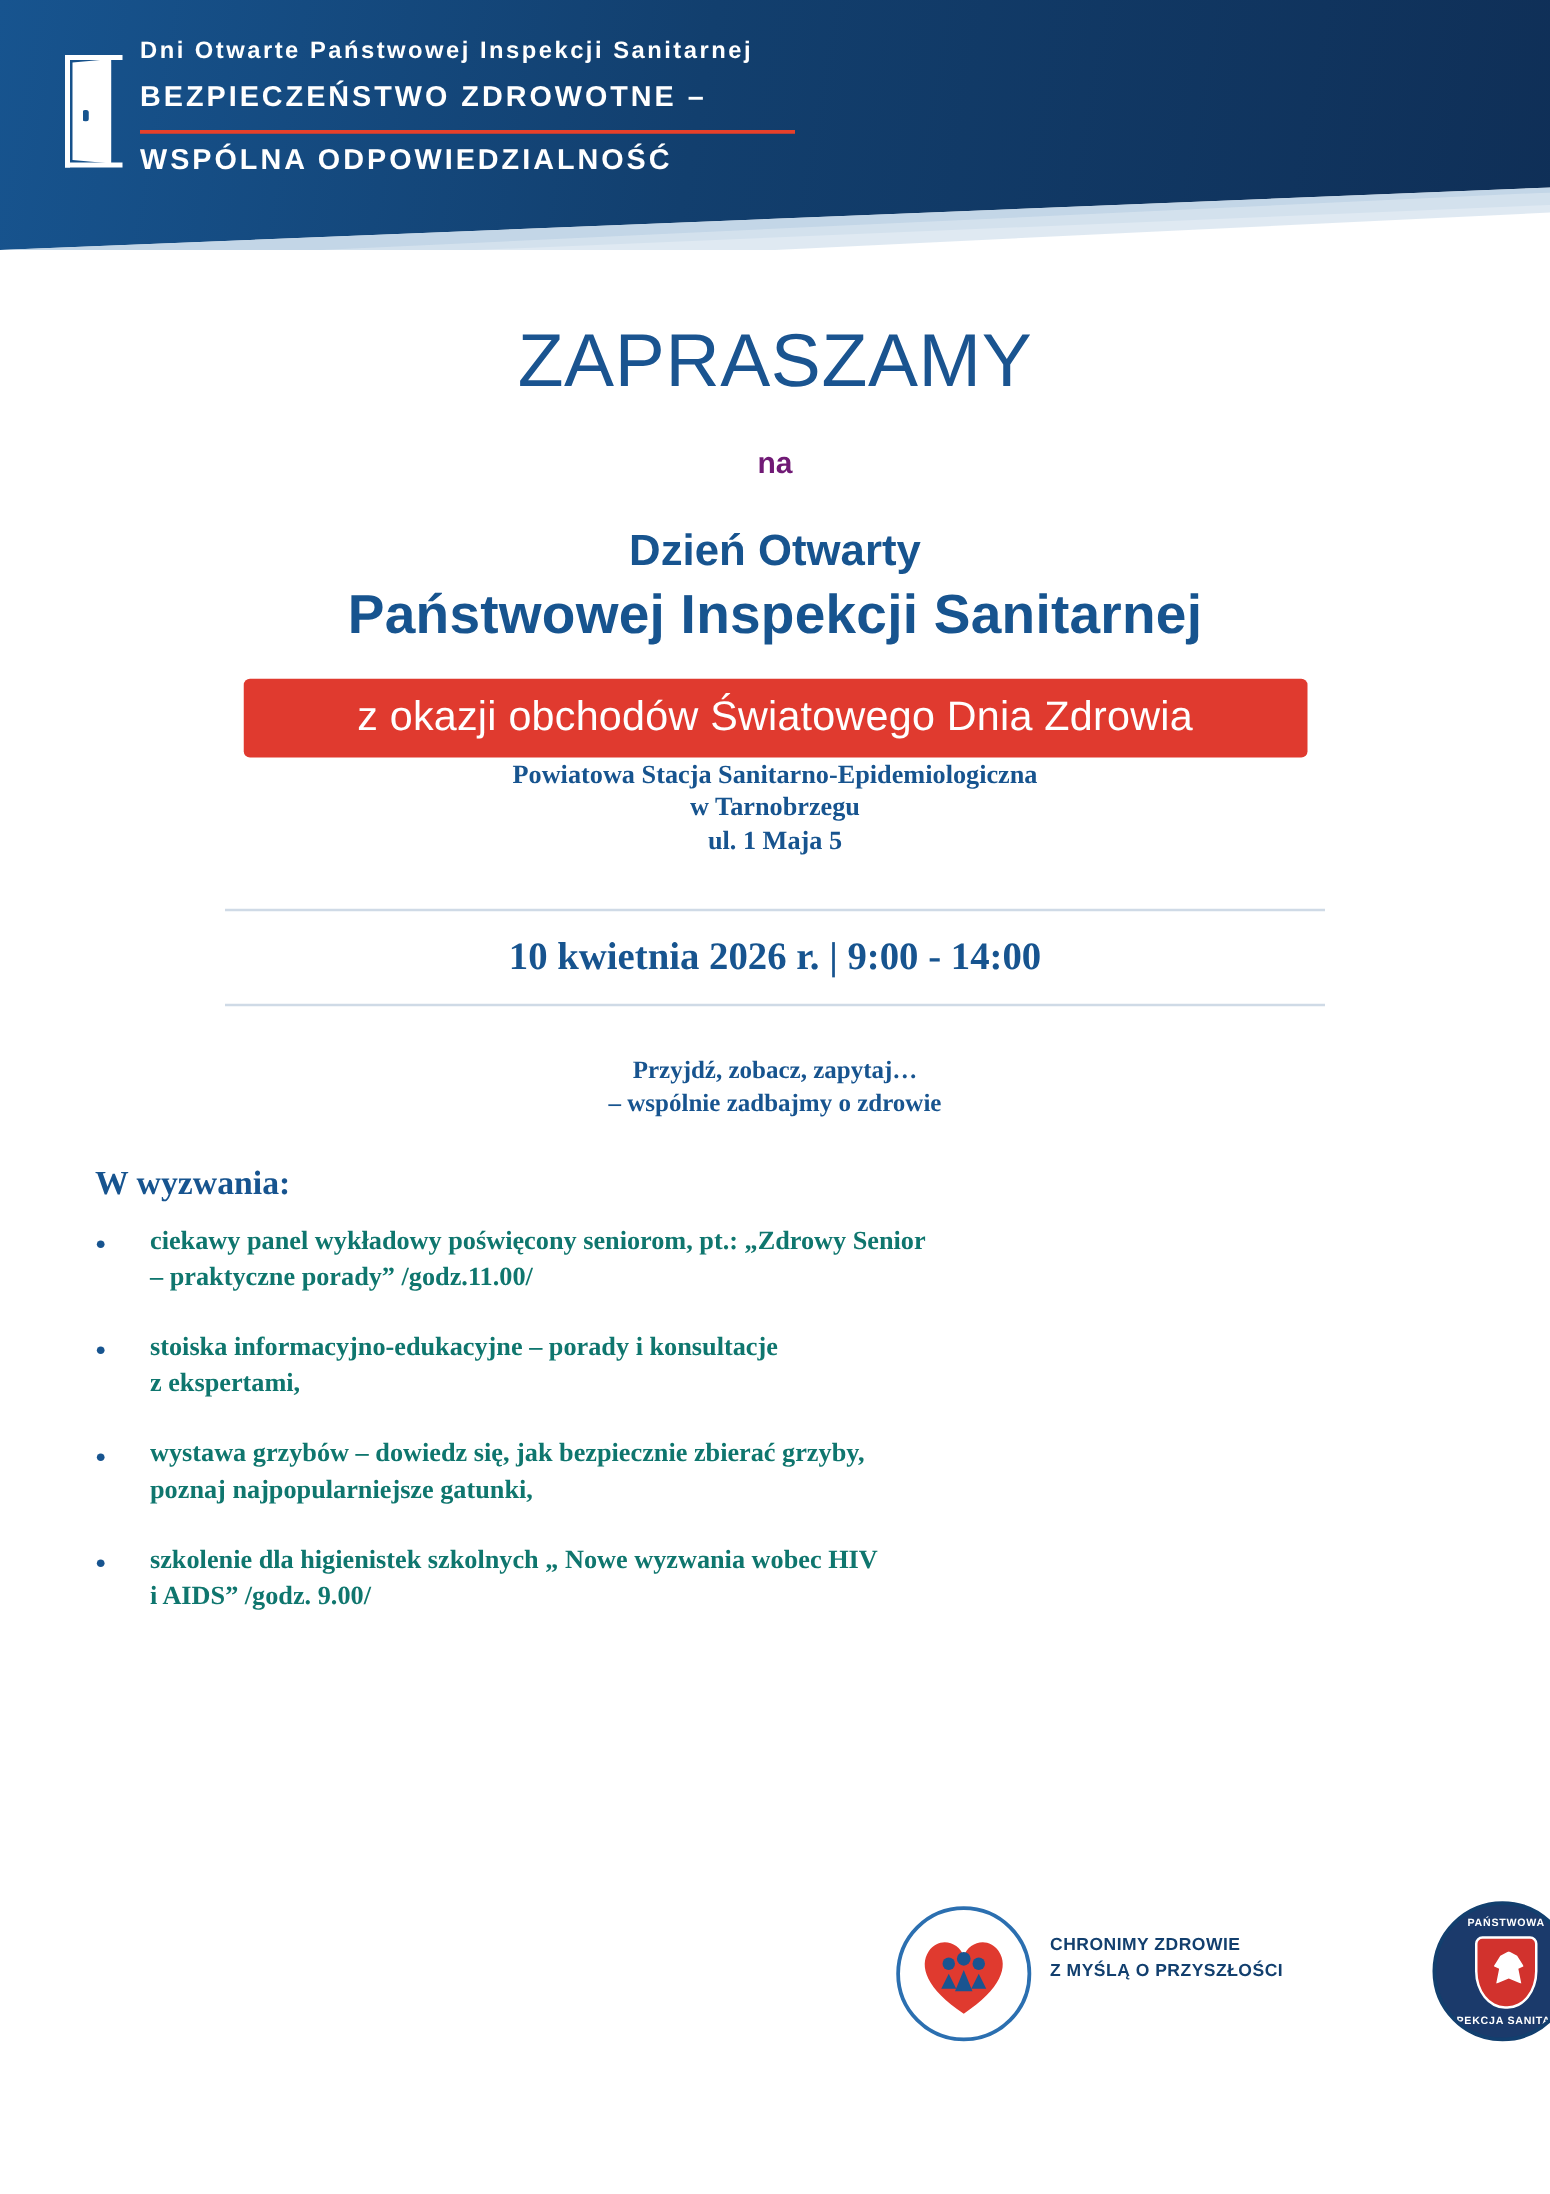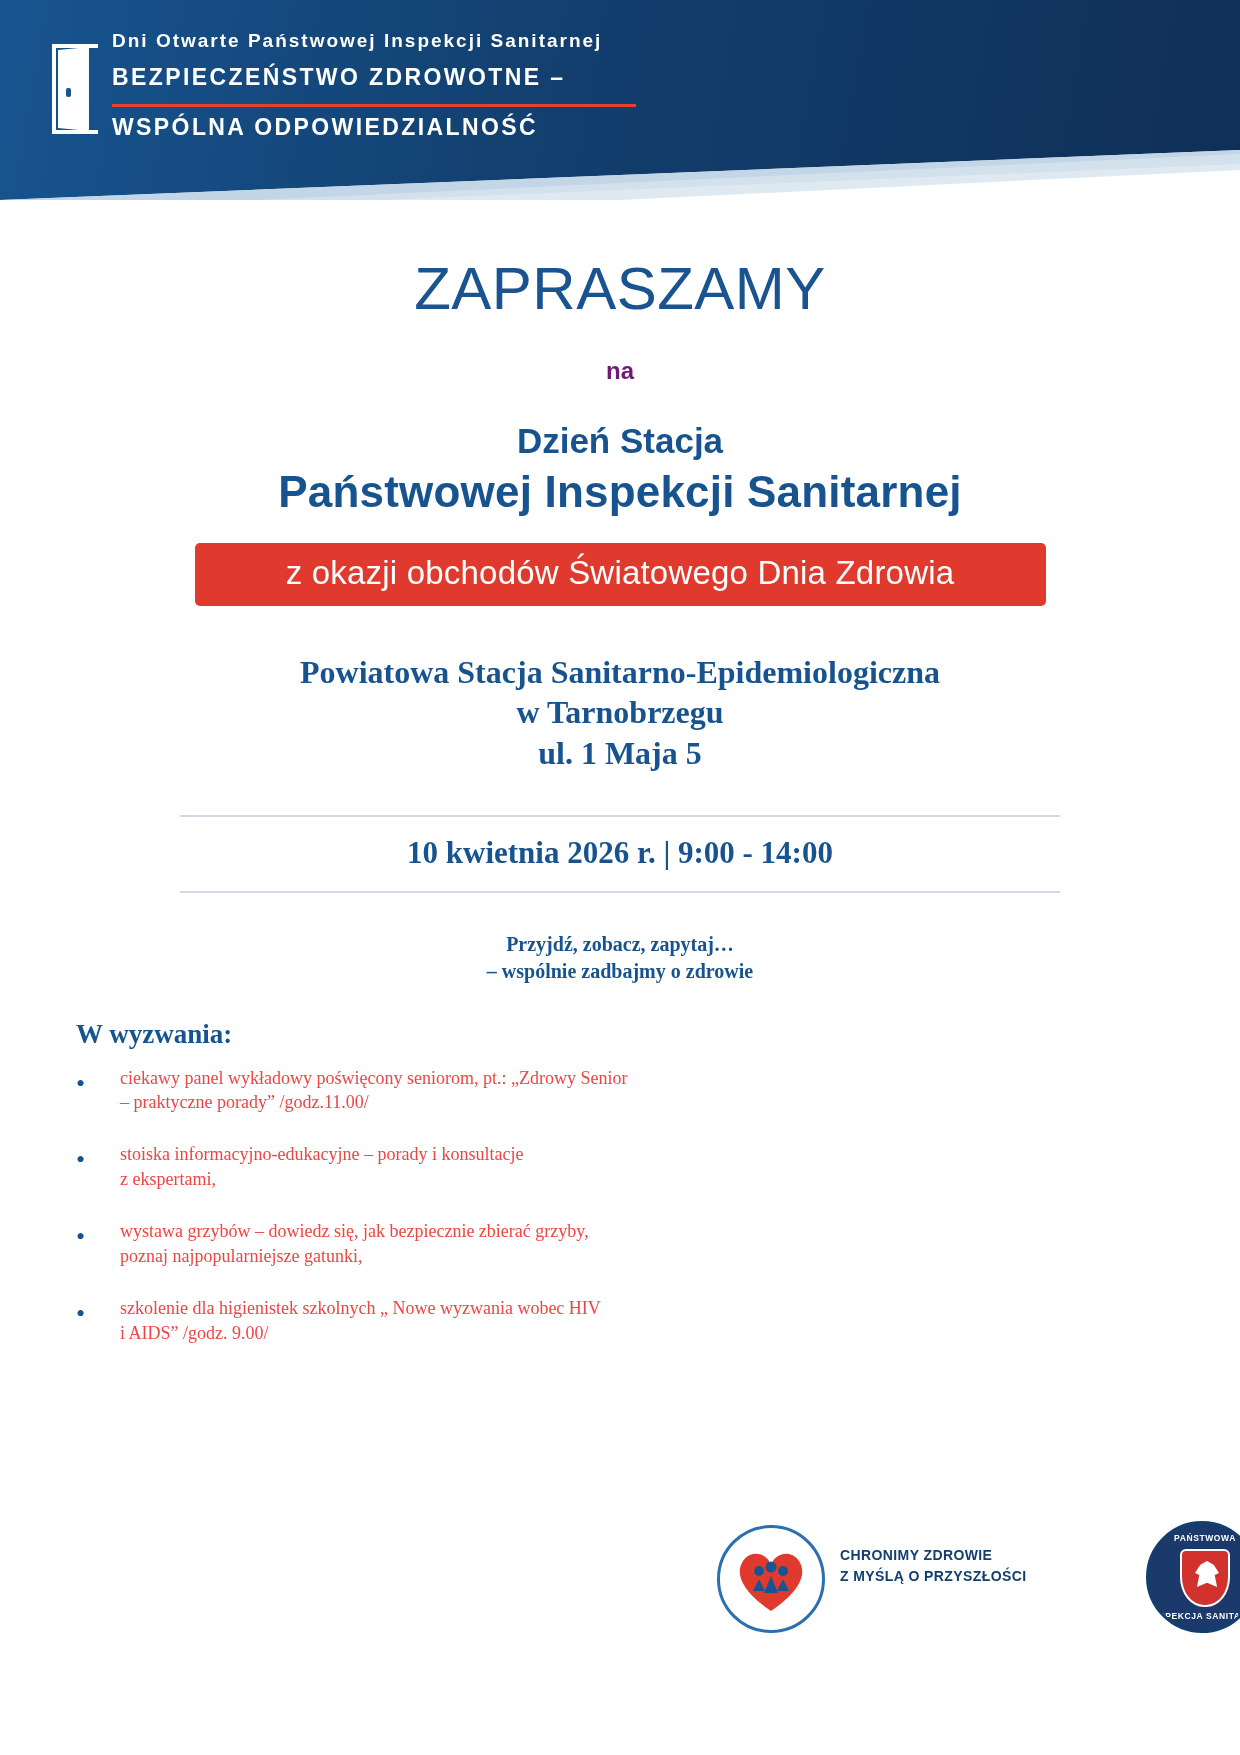--- a/index.html
+++ b/index.html
@@ -166,22 +166,21 @@
     width: 851px;
     background: #e03a2f;
     border-radius: 5px;
     color: #ffffff;
     font-size: 33px;
     padding: 11px 0 14px 0;
     letter-spacing: 0.2px;
   }
 
   .station {
-    margin-top: 46px;
-    font-size: 32px;
+    font-size: 21px;
     font-weight: 700;
     color: #17548f;
     line-height: 1.26;
     font-family: "Liberation Serif", serif;
   }
 
   .date-wrap {
     margin: 42px auto 0 auto;
     width: 880px;
     border-top: 2px solid #cfdae6;
@@ -227,23 +226,23 @@
   }
   .bullet .dot {
     width: 44px;
     flex: 0 0 44px;
     color: #17548f;
     font-size: 26px;
     line-height: 1.36;
     font-family: "Liberation Serif", serif;
   }
   .bullet .txt {
-    color: #ef4444;
-    font-size: 18px;
-    font-weight: 400;
+    color: #0f766e;
+    font-size: 21px;
+    font-weight: 700;
     line-height: 1.36;
     white-space: pre-line;
     font-family: "Liberation Serif", serif;
   }
 
   
   .footer {
     position: absolute;
     left: 0;
     bottom: 108px;
@@ -350,21 +349,21 @@
       <div class="header-line2">BEZPIECZEŃSTWO ZDROWOTNE –</div>
     </div>
     <div class="header-underline"></div>
     <div class="header-line3">WSPÓLNA ODPOWIEDZIALNOŚĆ</div>
   </div>
 
   <div class="content">
 
     <div class="zapraszamy">ZAPRASZAMY</div>
     <div class="na">na</div>
-    <div class="dzien">Dzień Stacja</div>
+    <div class="dzien">Dzień Otwarty</div>
     <div class="pis">Państwowej Inspekcji Sanitarnej</div>
 
     <div class="red-banner">z okazji obchodów Światowego Dnia Zdrowia</div>
 
     <div class="station" style="white-space: pre-line;">Powiatowa Stacja Sanitarno-Epidemiologiczna
 w Tarnobrzegu
 ul. 1 Maja 5</div>
 
     <div class="date-wrap">
       <div class="date-line">10 kwietnia 2026 r.  |   9:00 - 14:00</div>

